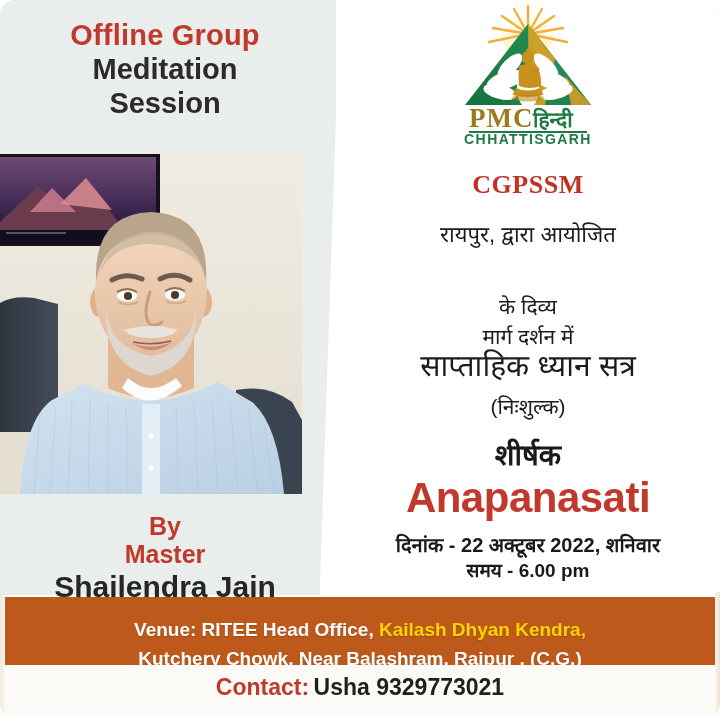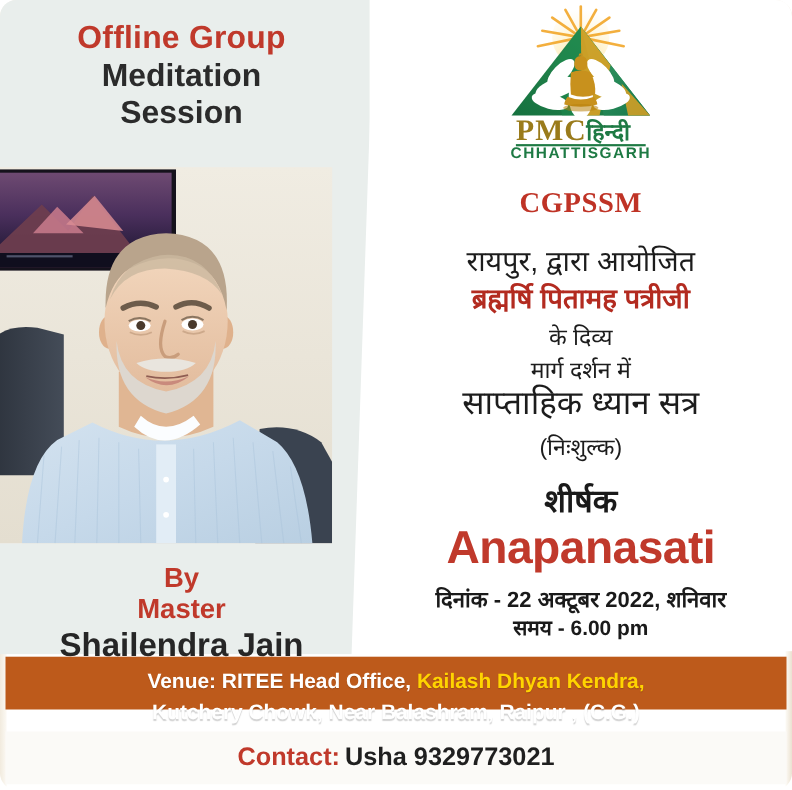--- a/index.html
+++ b/index.html
@@ -121,21 +121,21 @@
     font-size: 20px; color: #1c1c1c; font-weight: 500;
   }
   .cgpssm {
     position: absolute; left: 0; right: 0; top: 170px;
     font-family: "Liberation Serif", serif;
     font-size: 26px; font-weight: bold; color: #bf3326;
     letter-spacing: .5px;
   }
   .org-line {
     position: absolute; left: 0; right: 0; top: 218px;
-    font-size: 26px; color: #1c1c1c;
+    font-size: 22px; color: #1c1c1c;
   }
   .guru-name {
     position: absolute; left: 0; right: 0; top: 253px;
     font-size: 25px; font-weight: bold; color: #b32b20;
   }
   .l-ke-divya {
     position: absolute; left: 0; right: 0; top: 292px;
     font-size: 21px; color: #1c1c1c;
   }
   .l-marg {
@@ -166,23 +166,23 @@
   .time-line {
     position: absolute; left: 0; right: 0; top: 557px;
     font-size: 19px; font-weight: bold; color: #1a1a1a;
   }
 
   
   .venue-bar {
     position: absolute;
     left: 5px; right: 5px;
     top: 597px;
-    height: 48px;
+    height: 68px;
     background: #bd5a1b;
-    padding-top: 8px;
+    padding-top: 18px;
     text-align: center;
   }
   .venue-line {
     font-size: 19px; font-weight: bold;
     color: #ffffff;
     line-height: 1.55;
     text-shadow: 0 1px 1px rgba(0,0,0,.18);
   }
   .venue-hl { color: #ffd400; }
 
@@ -381,21 +381,20 @@
 
         <text x="16" y="123" font-family="Liberation Serif, serif" font-size="27" font-weight="bold" fill="#9a7b1b" letter-spacing="1">PMC</text>
         <text x="80" y="123" font-family="Liberation Sans, DejaVu Sans, sans-serif" font-size="21" font-weight="bold" fill="#1e7a44">हिन्दी</text>
         <rect x="16" y="127" width="118" height="2" fill="#1e7a44"></rect>
         <text x="75" y="140" text-anchor="middle" font-family="Liberation Sans, sans-serif" font-size="14" font-weight="bold" fill="#1e7a44" letter-spacing="1.4">CHHATTISGARH</text>
       </svg>
     </div>
 
     <div class="cgpssm">CGPSSM</div>
     <div class="org-line devanagari">रायपुर, द्वारा आयोजित</div>
-    <div class="guru-name devanagari">ब्रह्मर्षि पितामह पत्रीजी</div>
     <div class="l-ke-divya devanagari">के दिव्य</div>
     <div class="l-marg devanagari">मार्ग दर्शन में</div>
     <div class="l-saptahik devanagari">साप्ताहिक ध्यान सत्र</div>
     <div class="l-nishulk devanagari">(निःशुल्क)</div>
 
     <div class="sheershak devanagari">शीर्षक</div>
     <div class="title-main">Anapanasati</div>
 
     <div class="date-line devanagari">दिनांक - 22 अक्टूबर 2022, शनिवार</div>
     <div class="time-line devanagari">समय - 6.00 pm</div>

